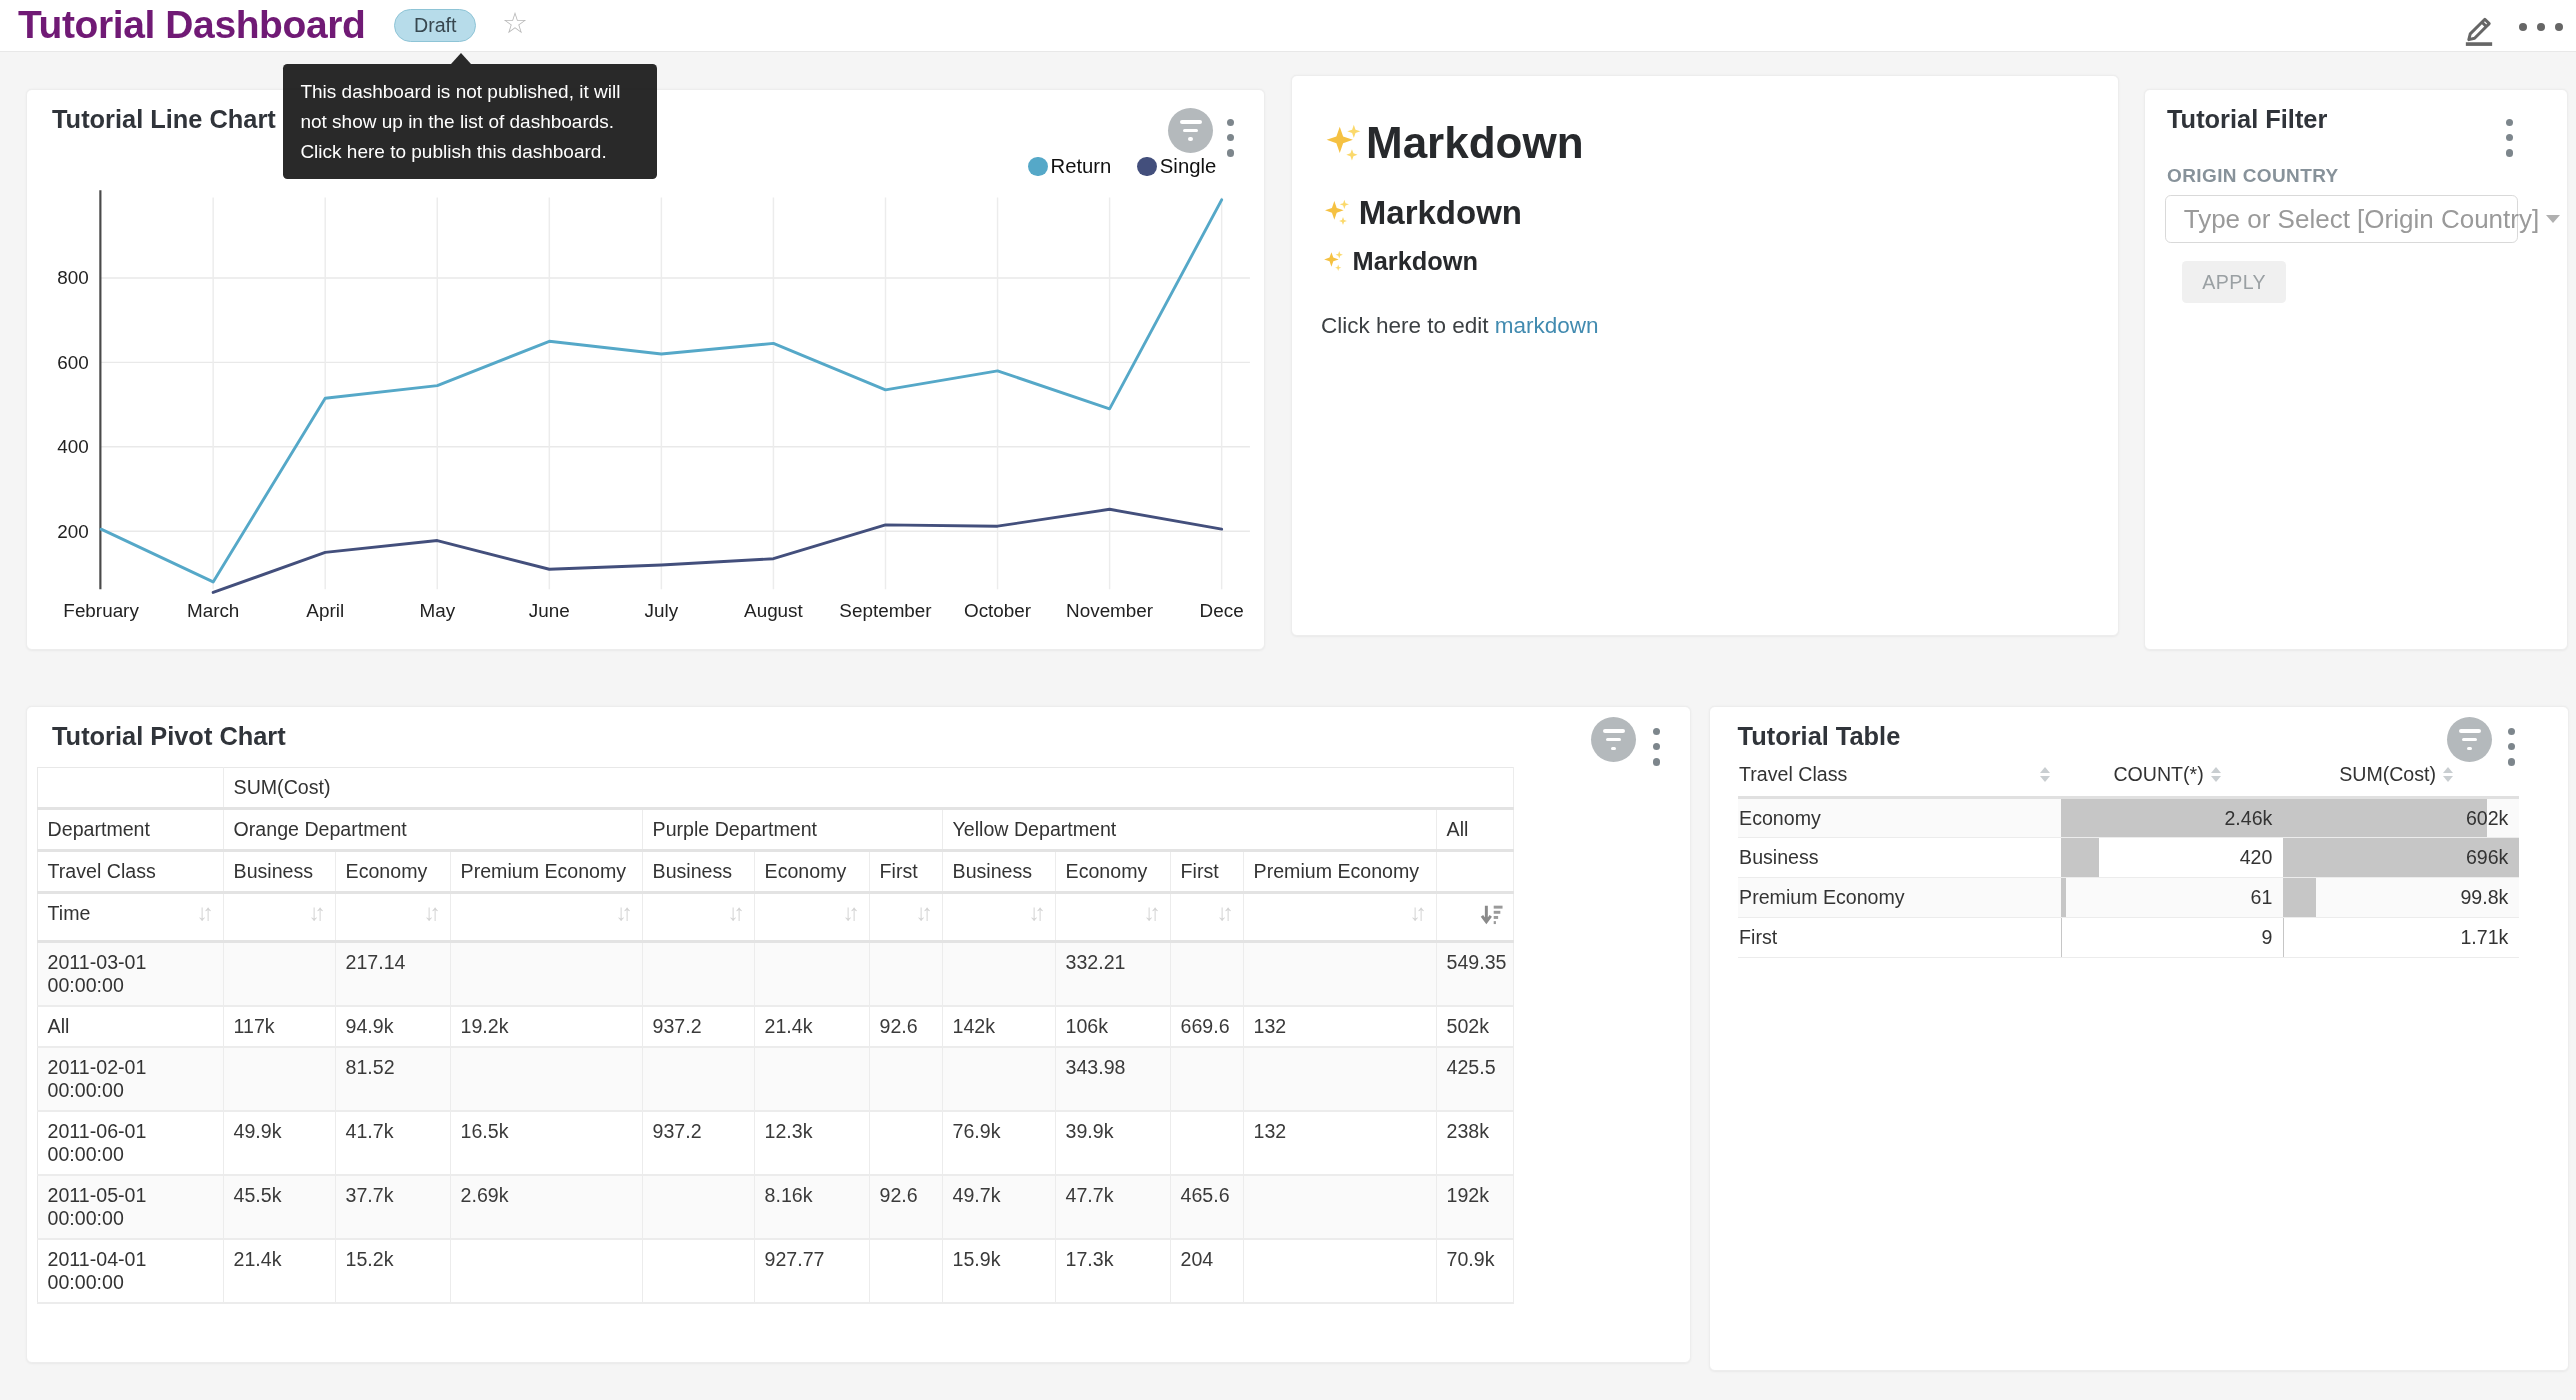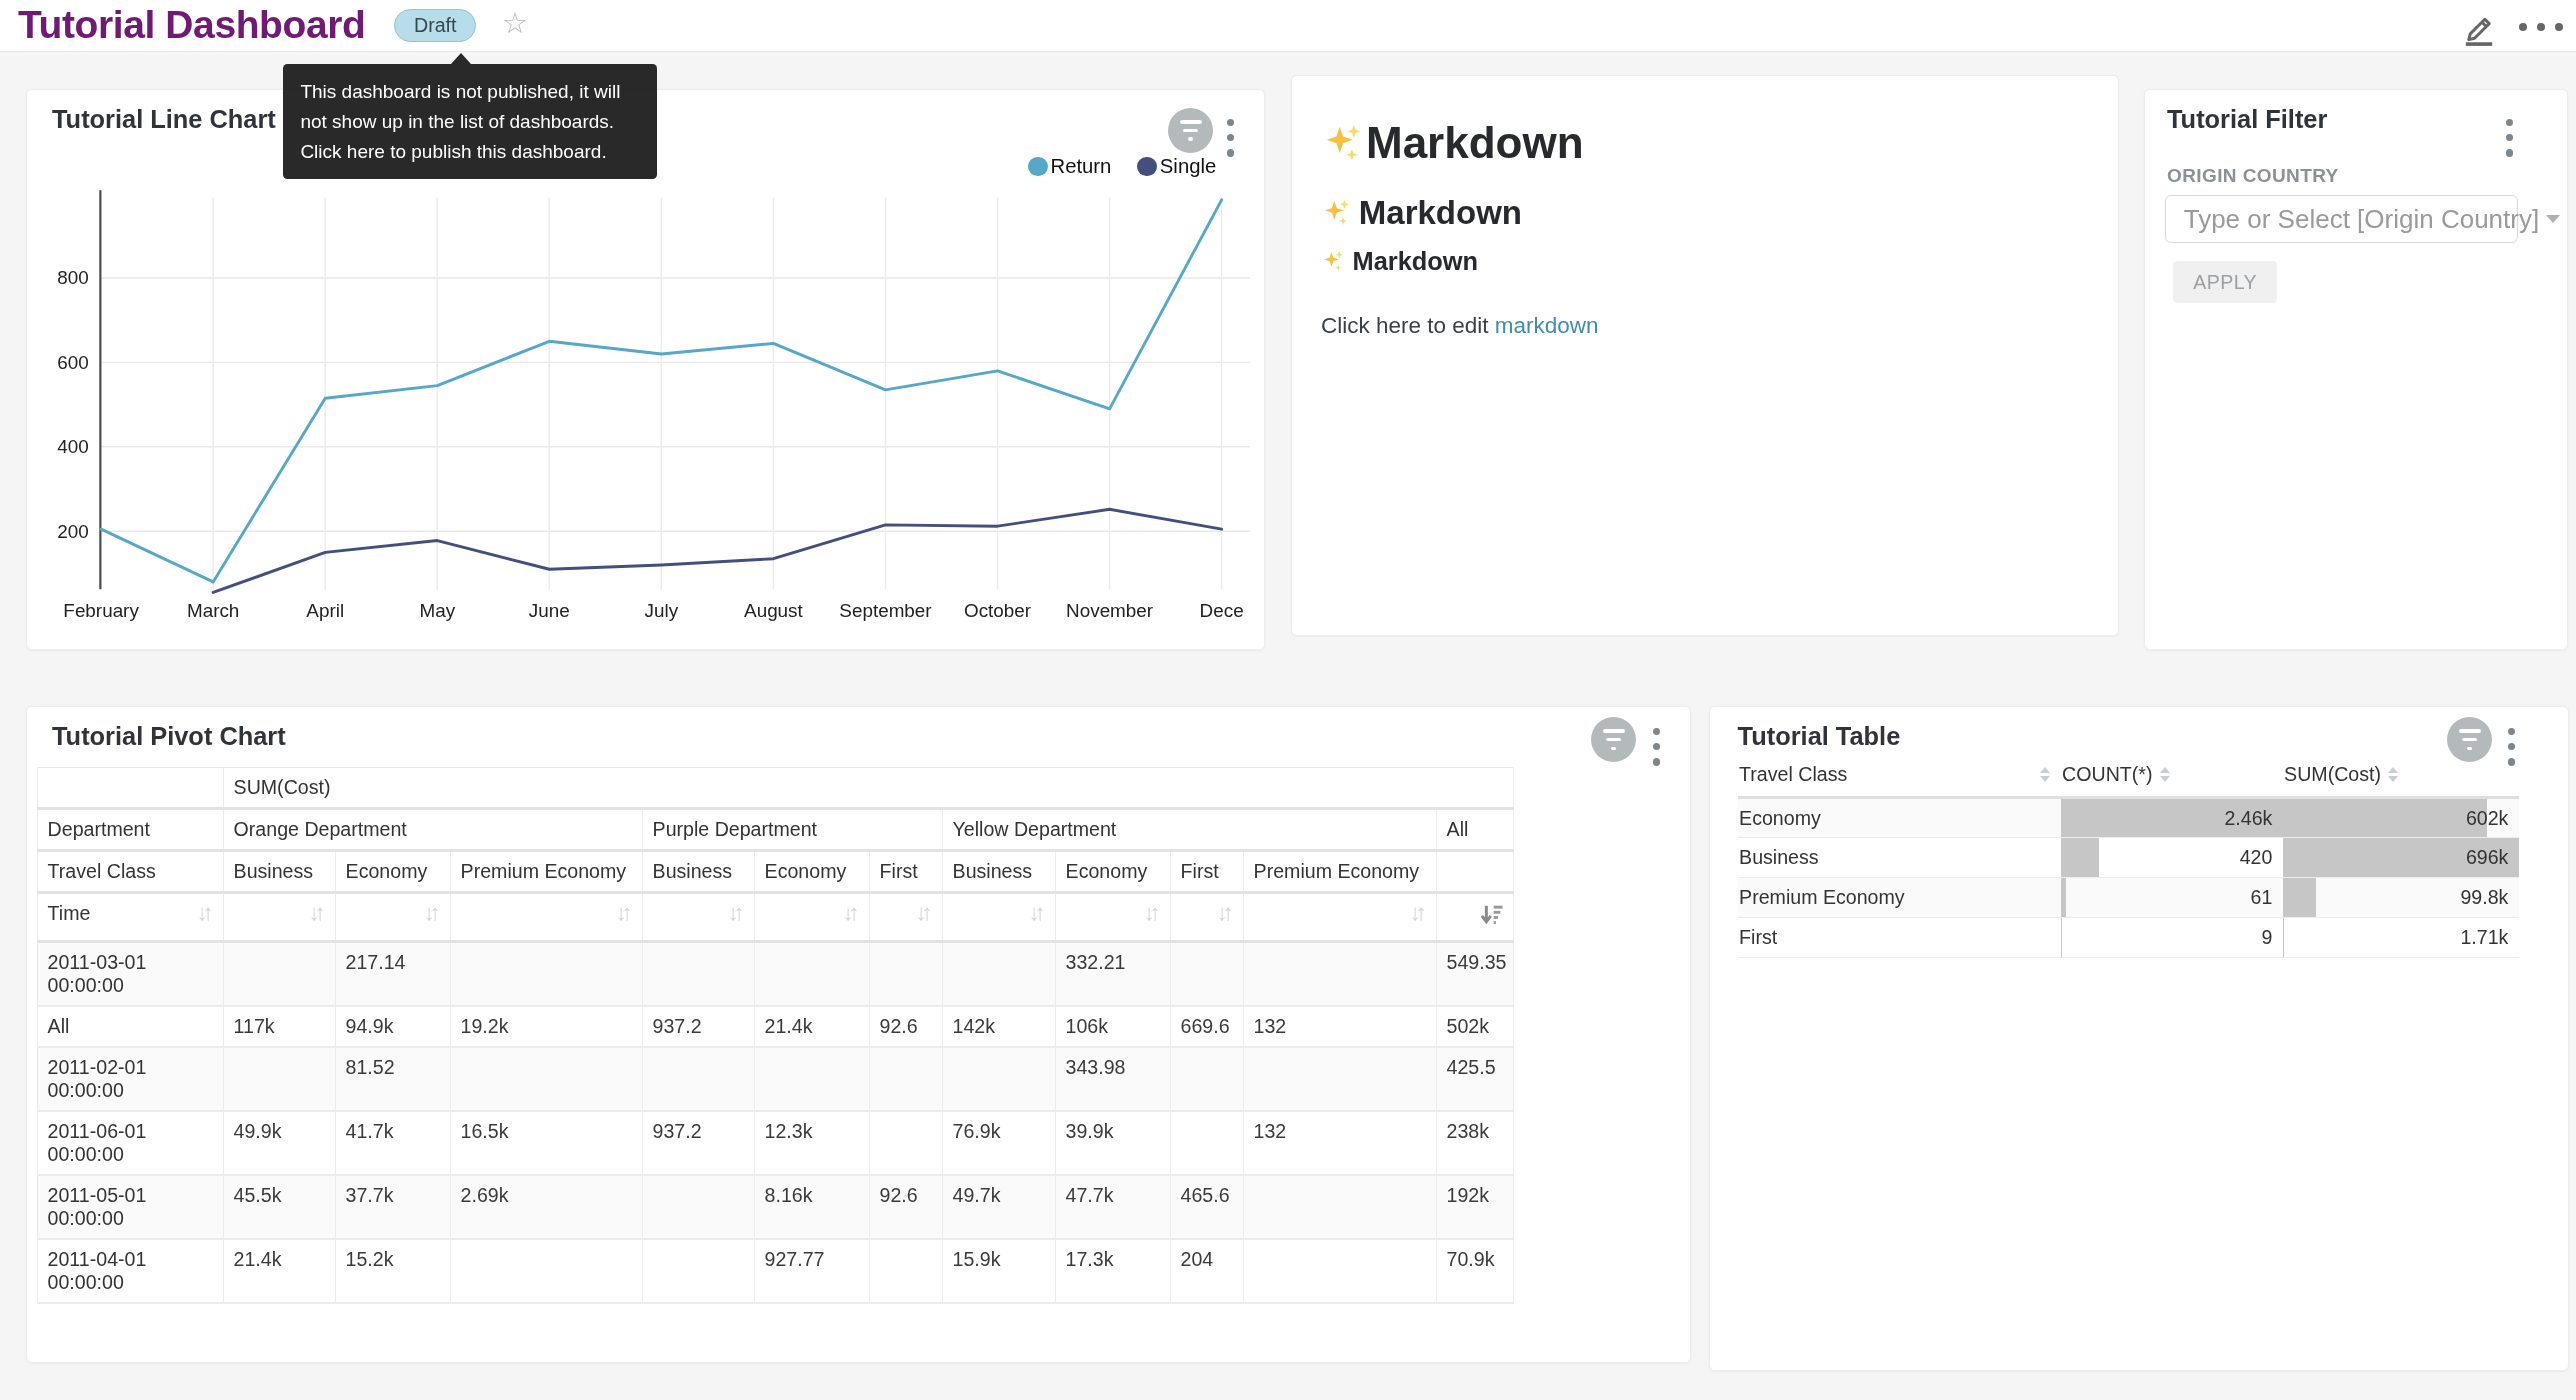--- a/index.html
+++ b/index.html
@@ -61,21 +61,21 @@
   
   #filterCard { left:2144px; top:89px; width:424px; height:561px; }
   #filterCard .kebab { left:2522px; top:26px; position:absolute; left:358px; }
   .field-label { position:absolute; left:22px; top:75px; font-size:19px; font-weight:600; color:#87929a; letter-spacing:0.4px; }
   .select-box { position:absolute; left:20.3px; top:105px; width:353px; height:48px;
     border:1.5px solid #d9d9d9; border-radius:5.8px; background:#fff; display:flex;
     align-items:center; padding:0 17.4px; cursor:pointer; }
   .select-placeholder { font-size:26px; color:#9a9a9a; flex:1; white-space:nowrap; }
   .select-caret { width:0; height:0; border-left:7.3px solid transparent; border-right:7.3px solid transparent;
     border-top:8.7px solid #b0b0b0; margin-left:7.3px; }
-  .apply-btn { position:absolute; left:28px; top:171px; height:42px; padding:0 20.3px;
+  .apply-btn { position:absolute; left:37px; top:171px; height:42px; padding:0 20.3px;
     background:#f0f0f0; border:none; border-radius:4.4px; font-size:19.6px; font-weight:500;
     color:#9aa0a3; font-family:"Liberation Sans", sans-serif; cursor:pointer; letter-spacing:0.4px; }
 
   
   #pivotCard { left:26px; top:706px; width:1665px; height:657px; }
   #pivotCard .filter-chip { left:1564px; top:10.2px; }
   #pivotCard .kebab { left:1623px; top:18px; }
   .pivot-table { position:absolute; left:10.2px; top:60px; border-collapse:collapse; table-layout:fixed;
     width:1474px; font-size:19.6px; color:#3a3a3a; border:1.5px solid #e8e8e8; }
   .pivot-table td { border-right:1.5px solid #ececec; border-bottom:2.2px solid #ececec;
@@ -89,21 +89,21 @@
   .sort-dk { display:inline-block; cursor:pointer; }
 
   
   #tableCard { left:1709px; top:706px; width:860px; height:665px; }
   #tableCard .filter-chip { left:737px; top:10.2px; }
   #tableCard .kebab { left:795px; top:18px; }
   .tut-table { position:absolute; left:27.6px; top:49px; width:781px; border-collapse:collapse;
     table-layout:fixed; font-size:19.6px; color:#333; }
   .tut-table th { font-weight:500; text-align:left; padding:7.3px 10.2px 10.2px 1.5px; border-bottom:1.5px solid #e4e4e4; }
   .tut-table th .th-flex { display:flex; align-items:center; }
-  .tut-table th.num .th-flex { justify-content:flex-start; }
+  .tut-table th.num .th-flex { justify-content:center; }
   .tut-table tbody tr:first-child td { border-top:3.6px solid #e0e0e0; }
   .tut-table td { padding:0 10.2px 0 1.5px; height:40px; border-bottom:1.5px solid #ececec; }
   .tut-table tbody tr:nth-child(odd) { background:#fafafa; }
   .tut-table td.num { position:relative; text-align:right; }
   .tut-table td.num .bar { position:absolute; left:0; top:0; bottom:0; background:#c6c6c6; }
   .tut-table td.num span { position:relative; z-index:1; }
   .tri-sort { display:inline-flex; flex-direction:column; gap:2.9px; margin-left:7.3px; cursor:pointer; }
   .tri-sort .up { width:0;height:0;border-left:5.8px solid transparent;border-right:5.8px solid transparent;border-bottom:6.5px solid #c9ced1; }
   .tri-sort .dn { width:0;height:0;border-left:5.8px solid transparent;border-right:5.8px solid transparent;border-top:6.5px solid #c9ced1; }
   .th-spread { display:flex; justify-content:space-between; align-items:center; }

